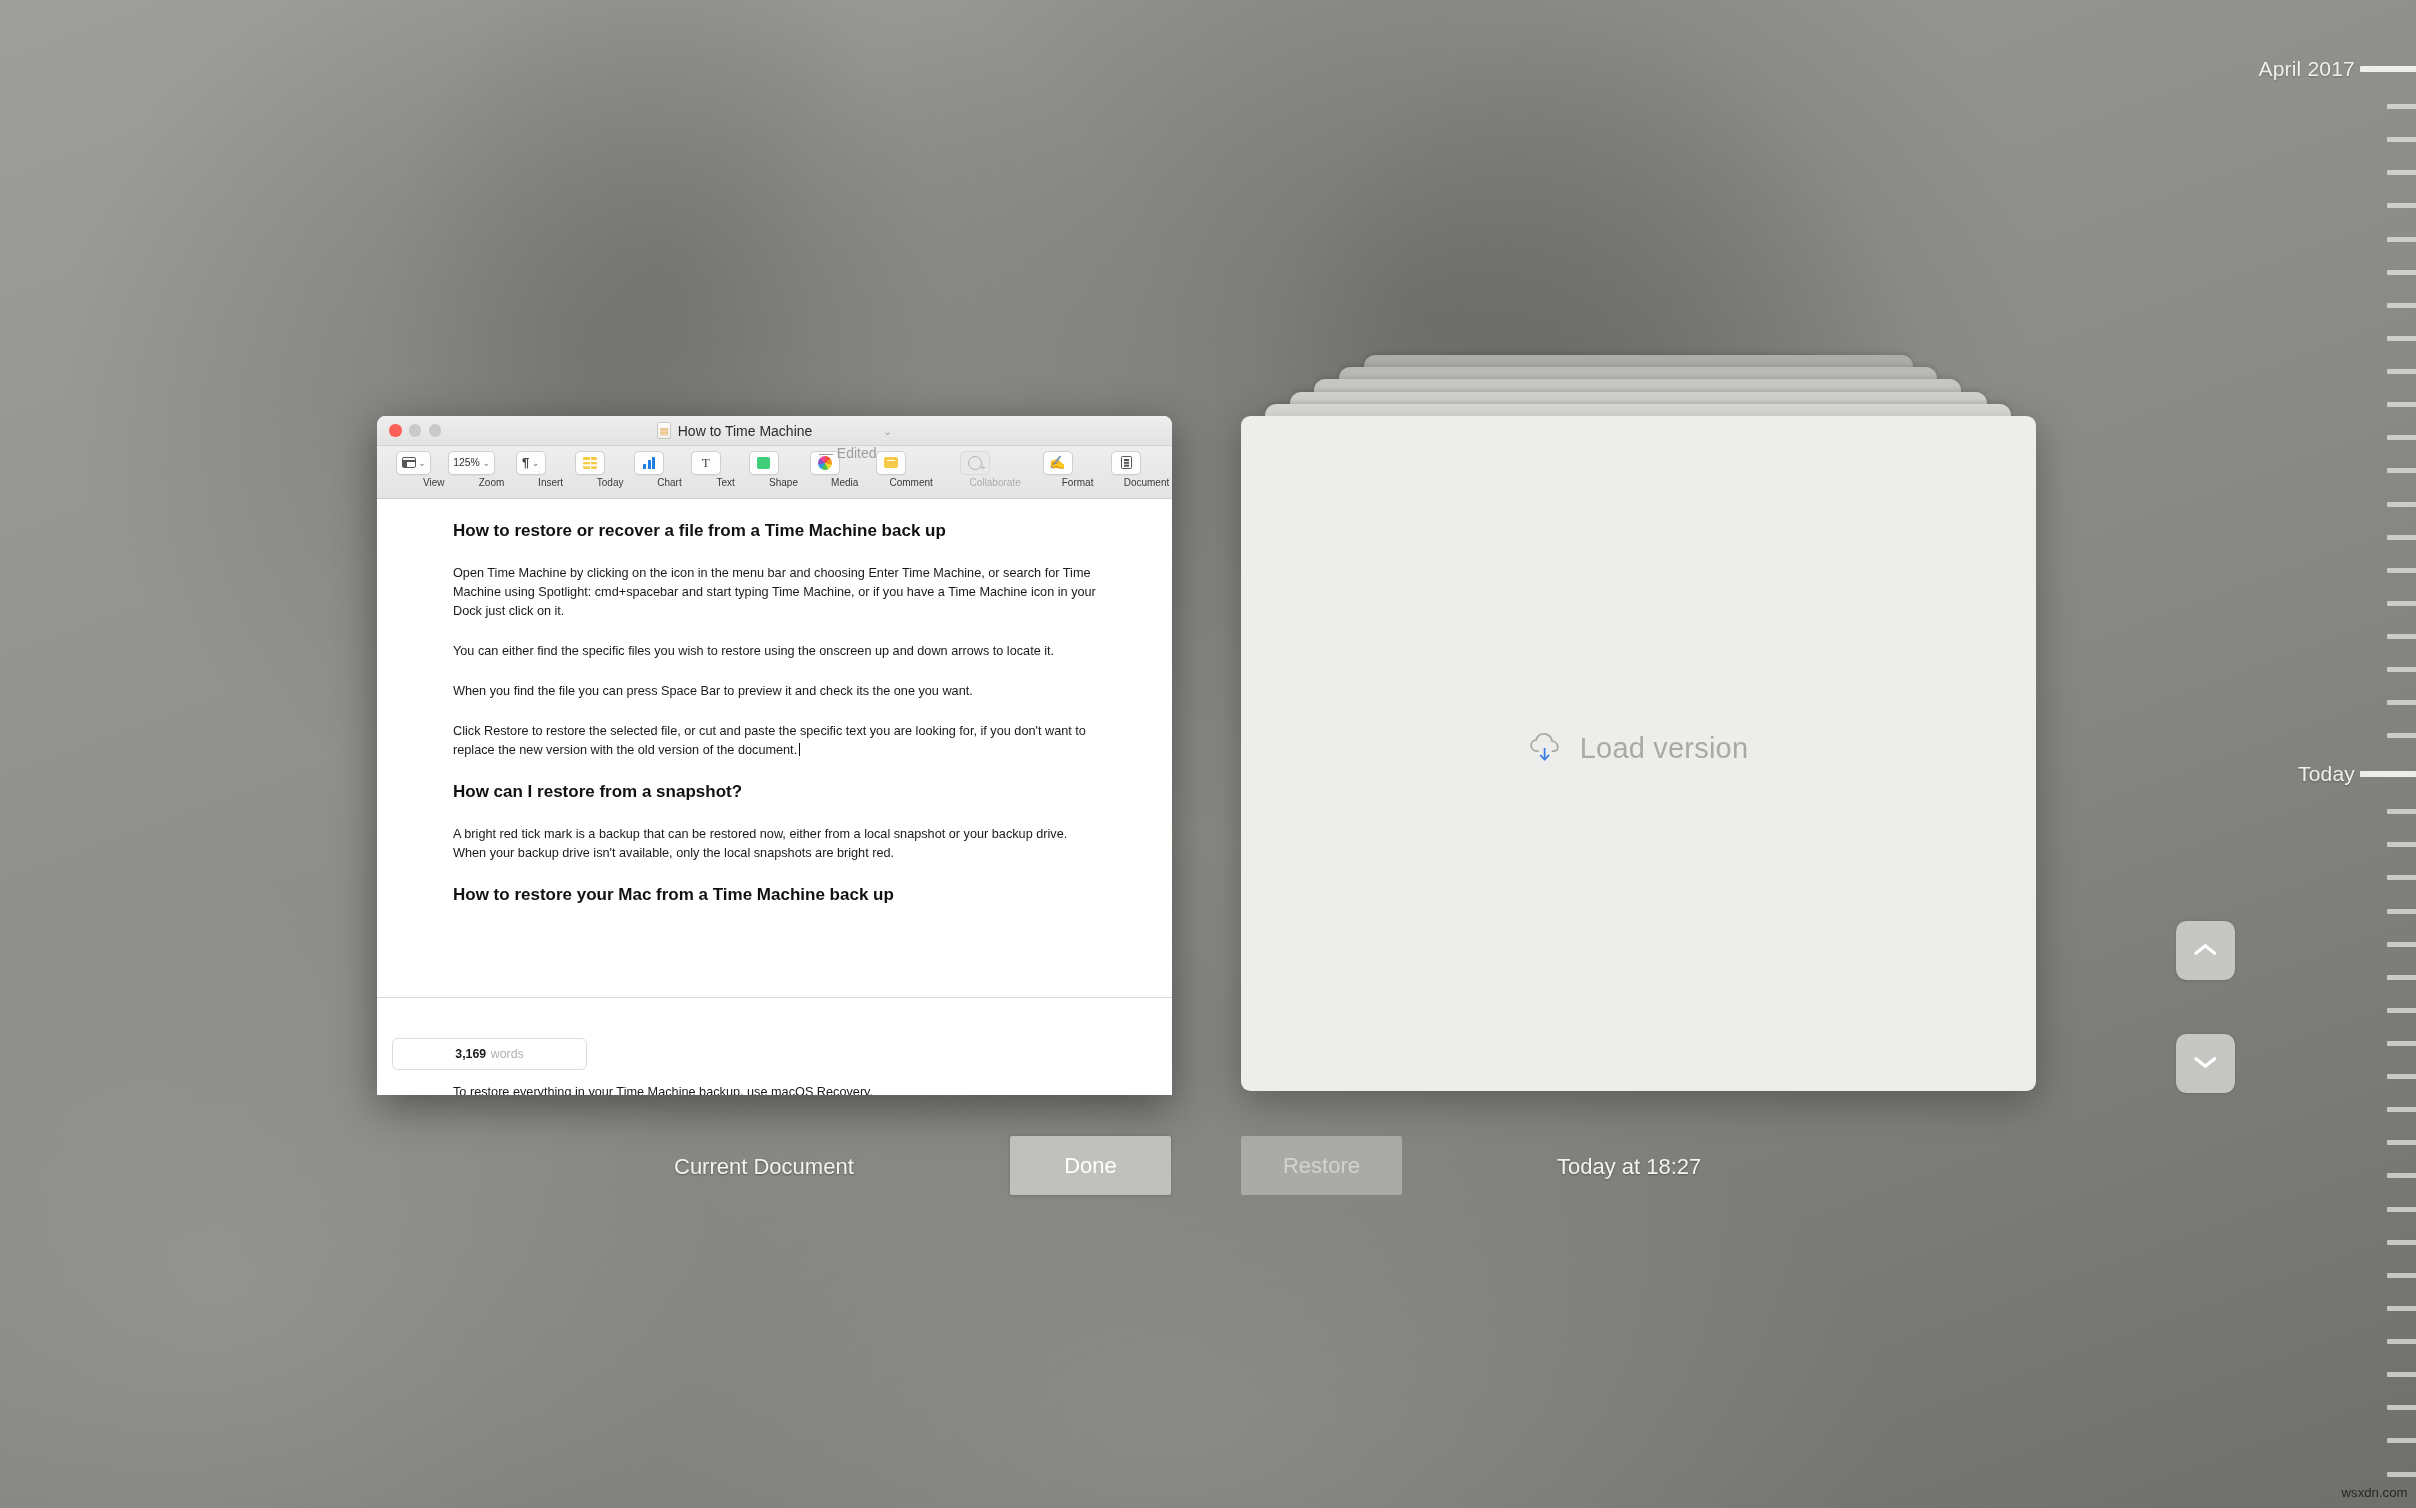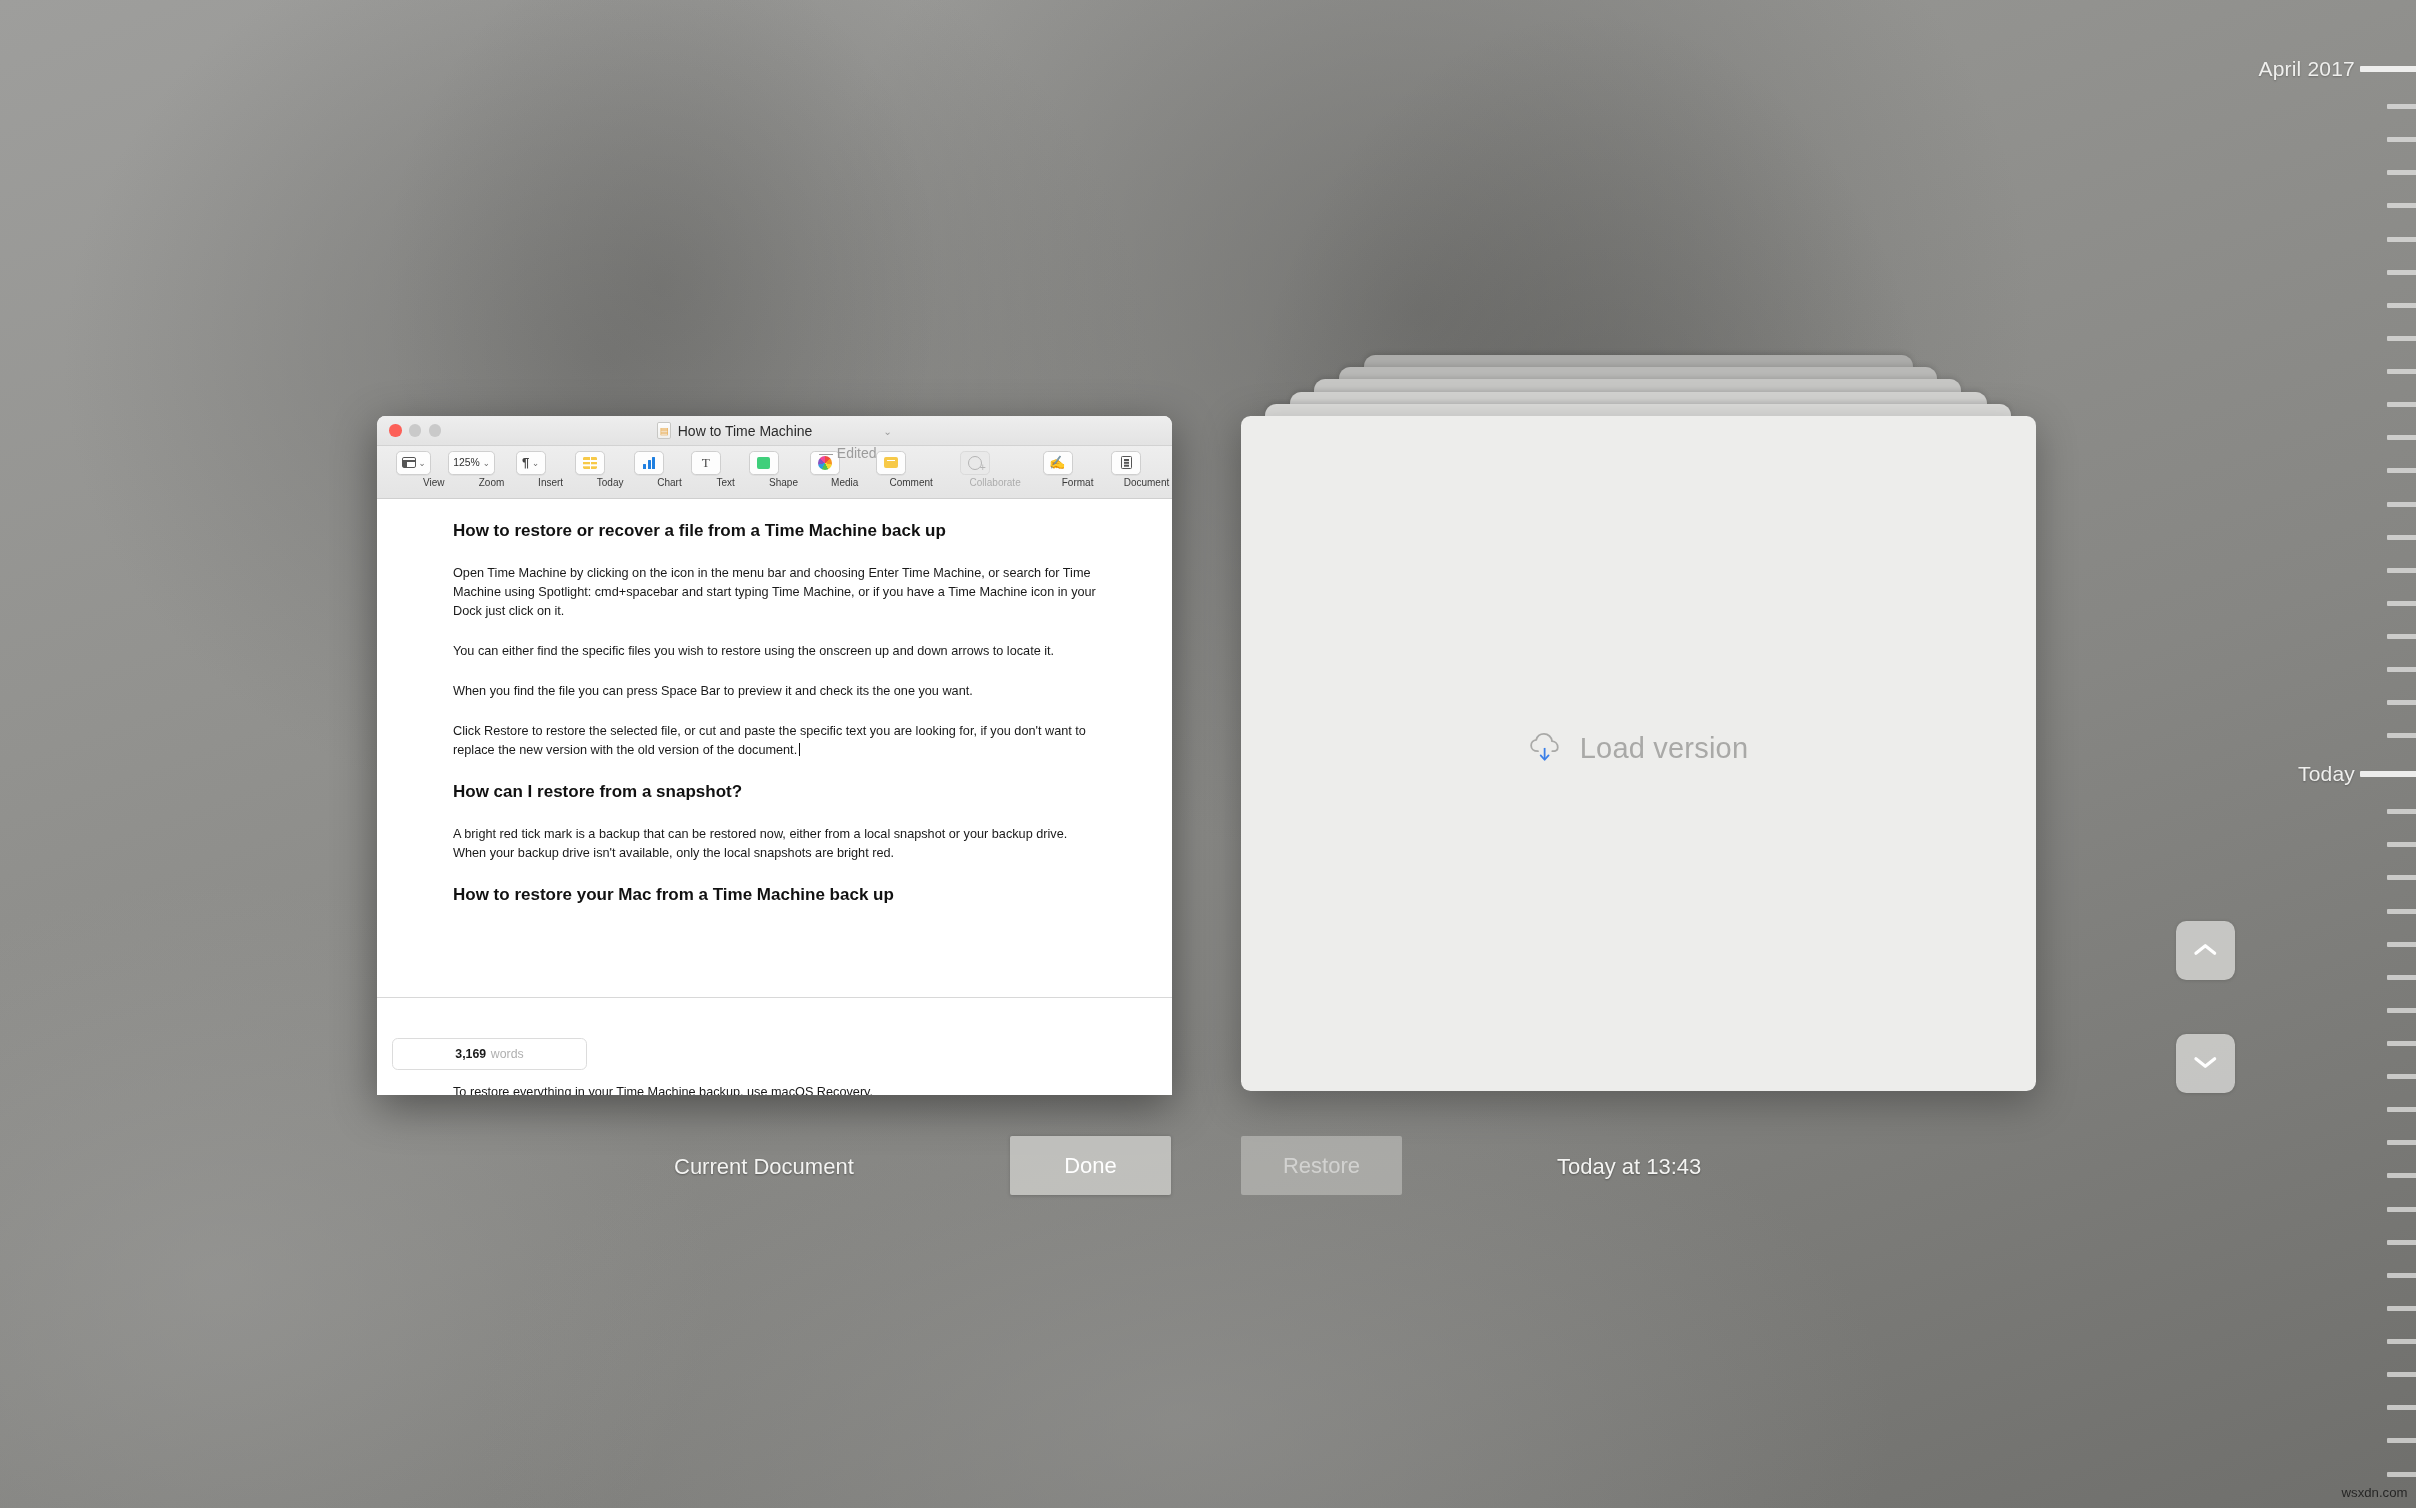--- a/index.html
+++ b/index.html
@@ -432,17 +432,17 @@
       <span id="wc-number">3,169</span>
       <span id="wc-unit">words</span>
     </div>
   </div>
 </div>
 
 <div id="bottom-bar">
   <span id="current-doc-label">Current Document</span>
   <button class="action-btn" id="done-button">Done</button>
   <button class="action-btn" id="restore-button">Restore</button>
-  <span id="version-date-label">Today at 13:43</span>
+  <span id="version-date-label">Today at 18:27</span>
 </div>
 
 <div id="watermark">wsxdn.com</div>
 
 
 </body></html>

